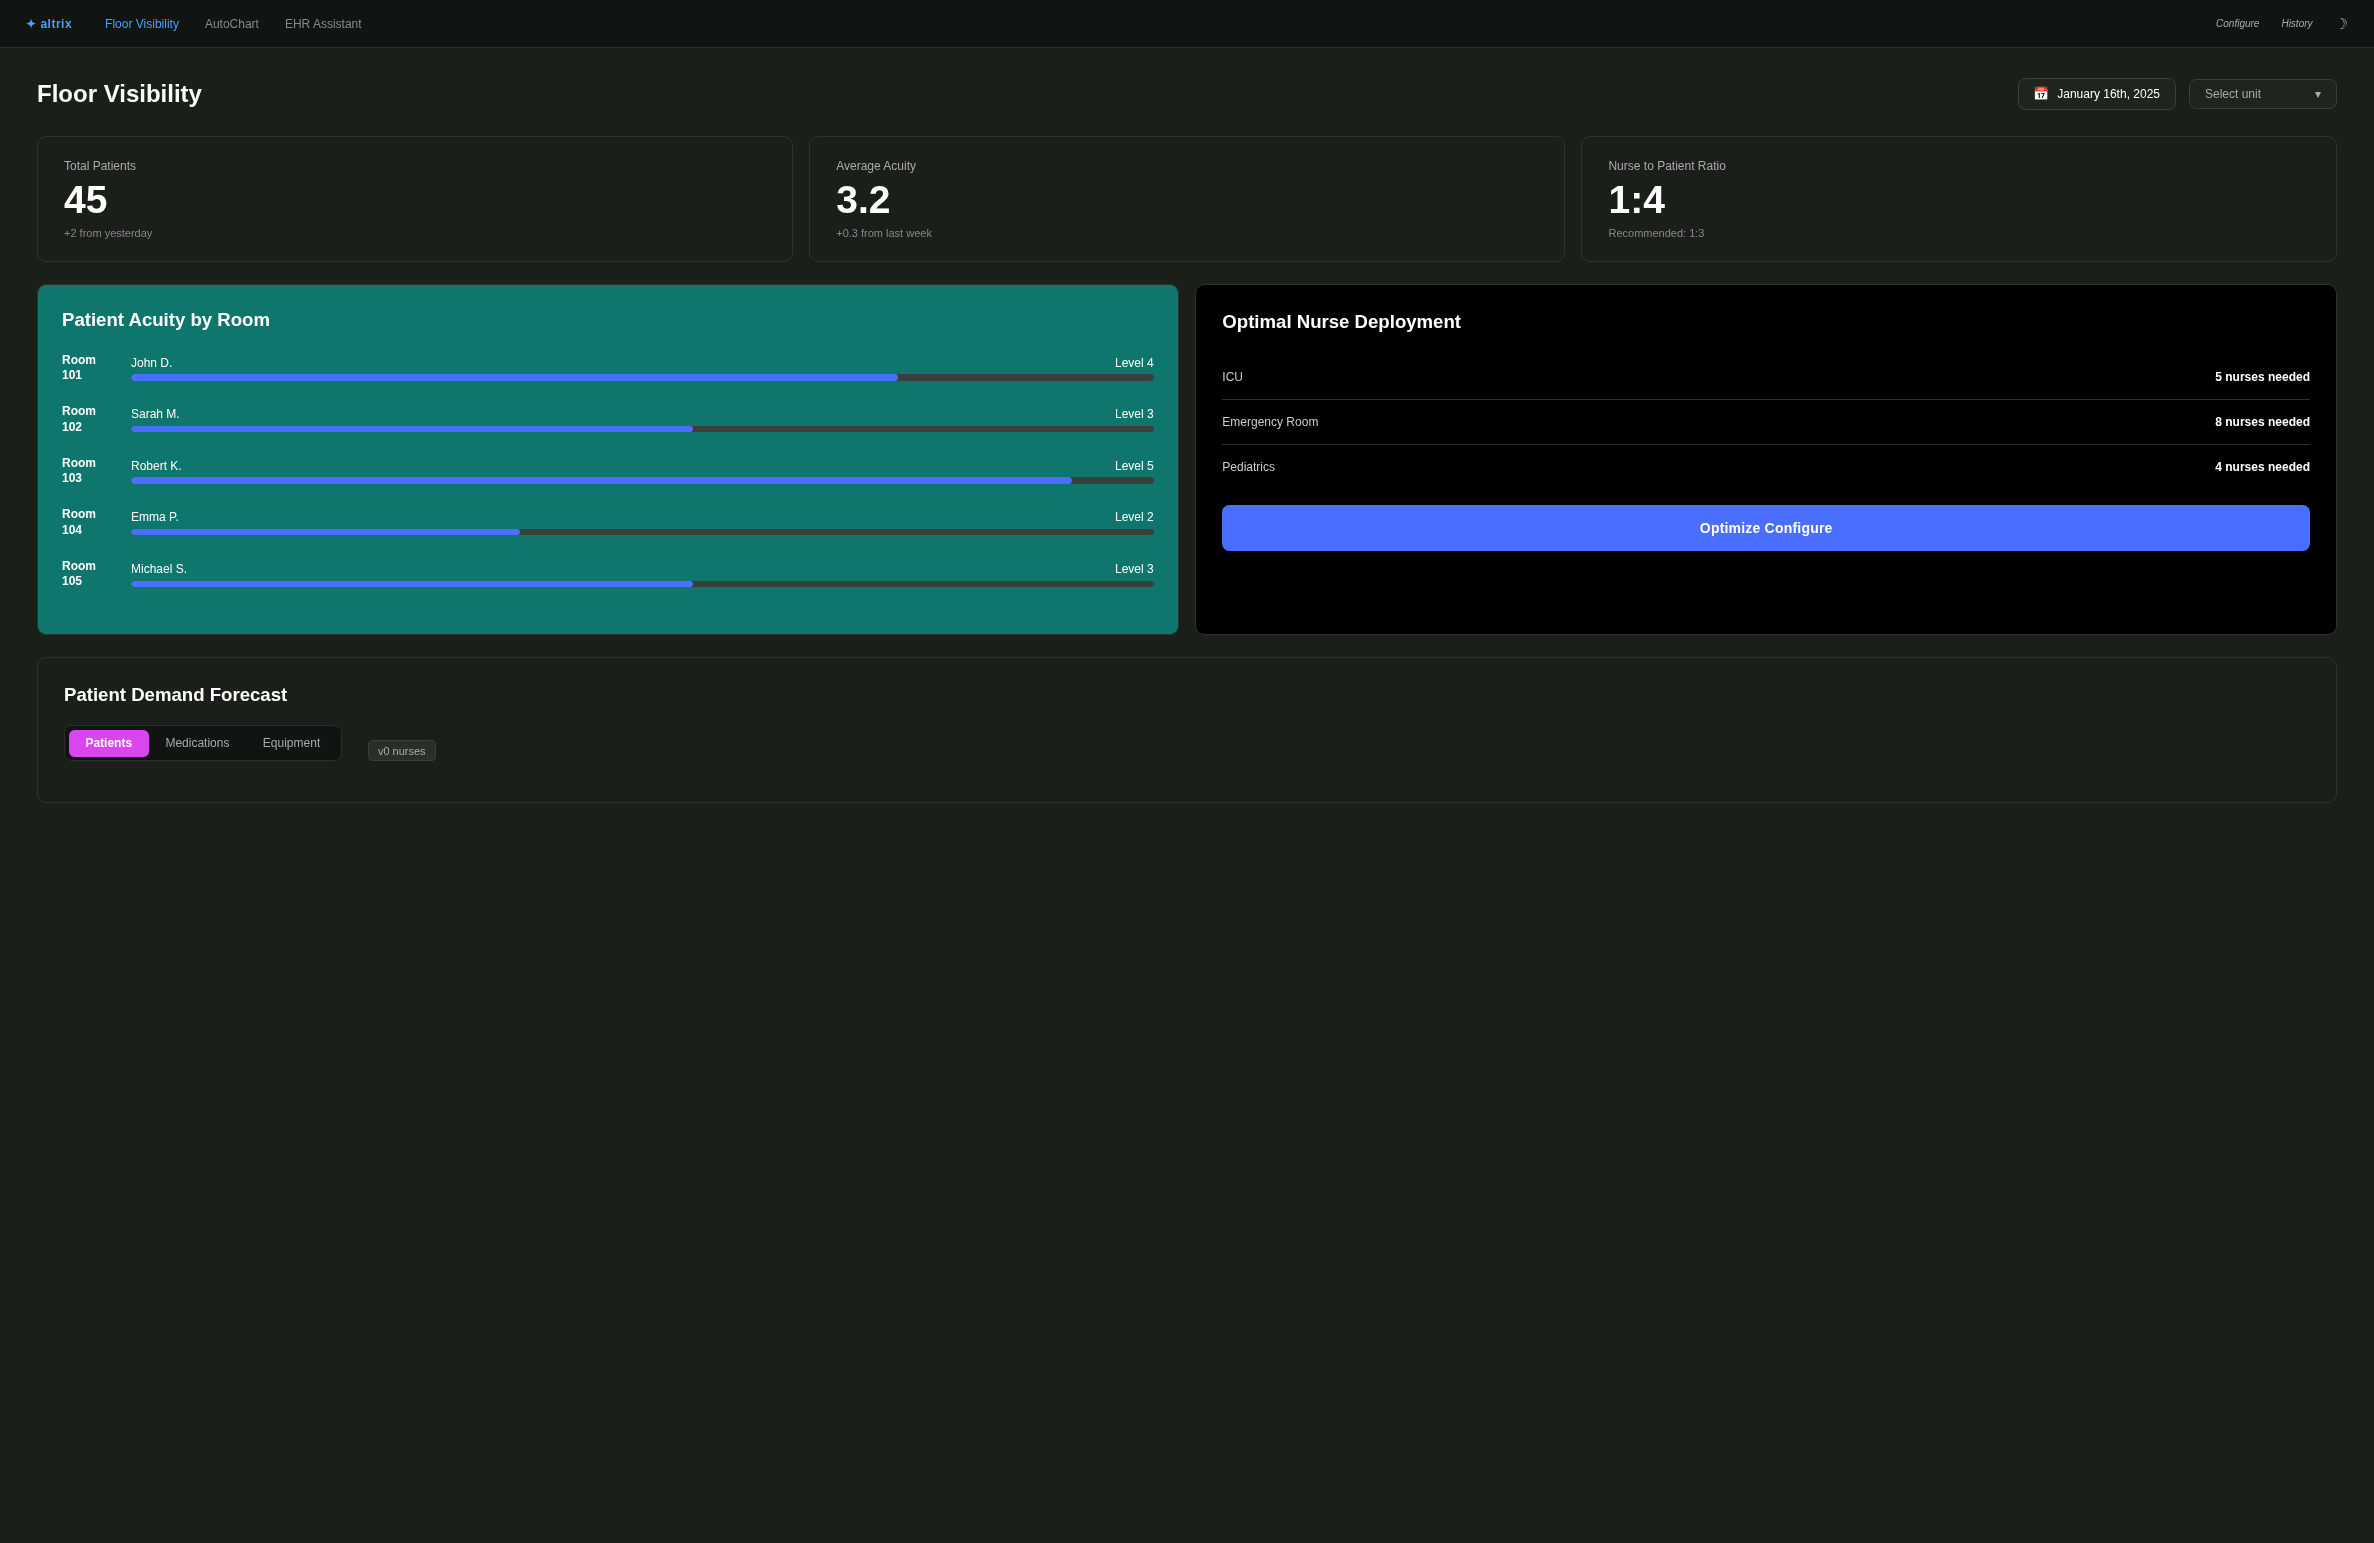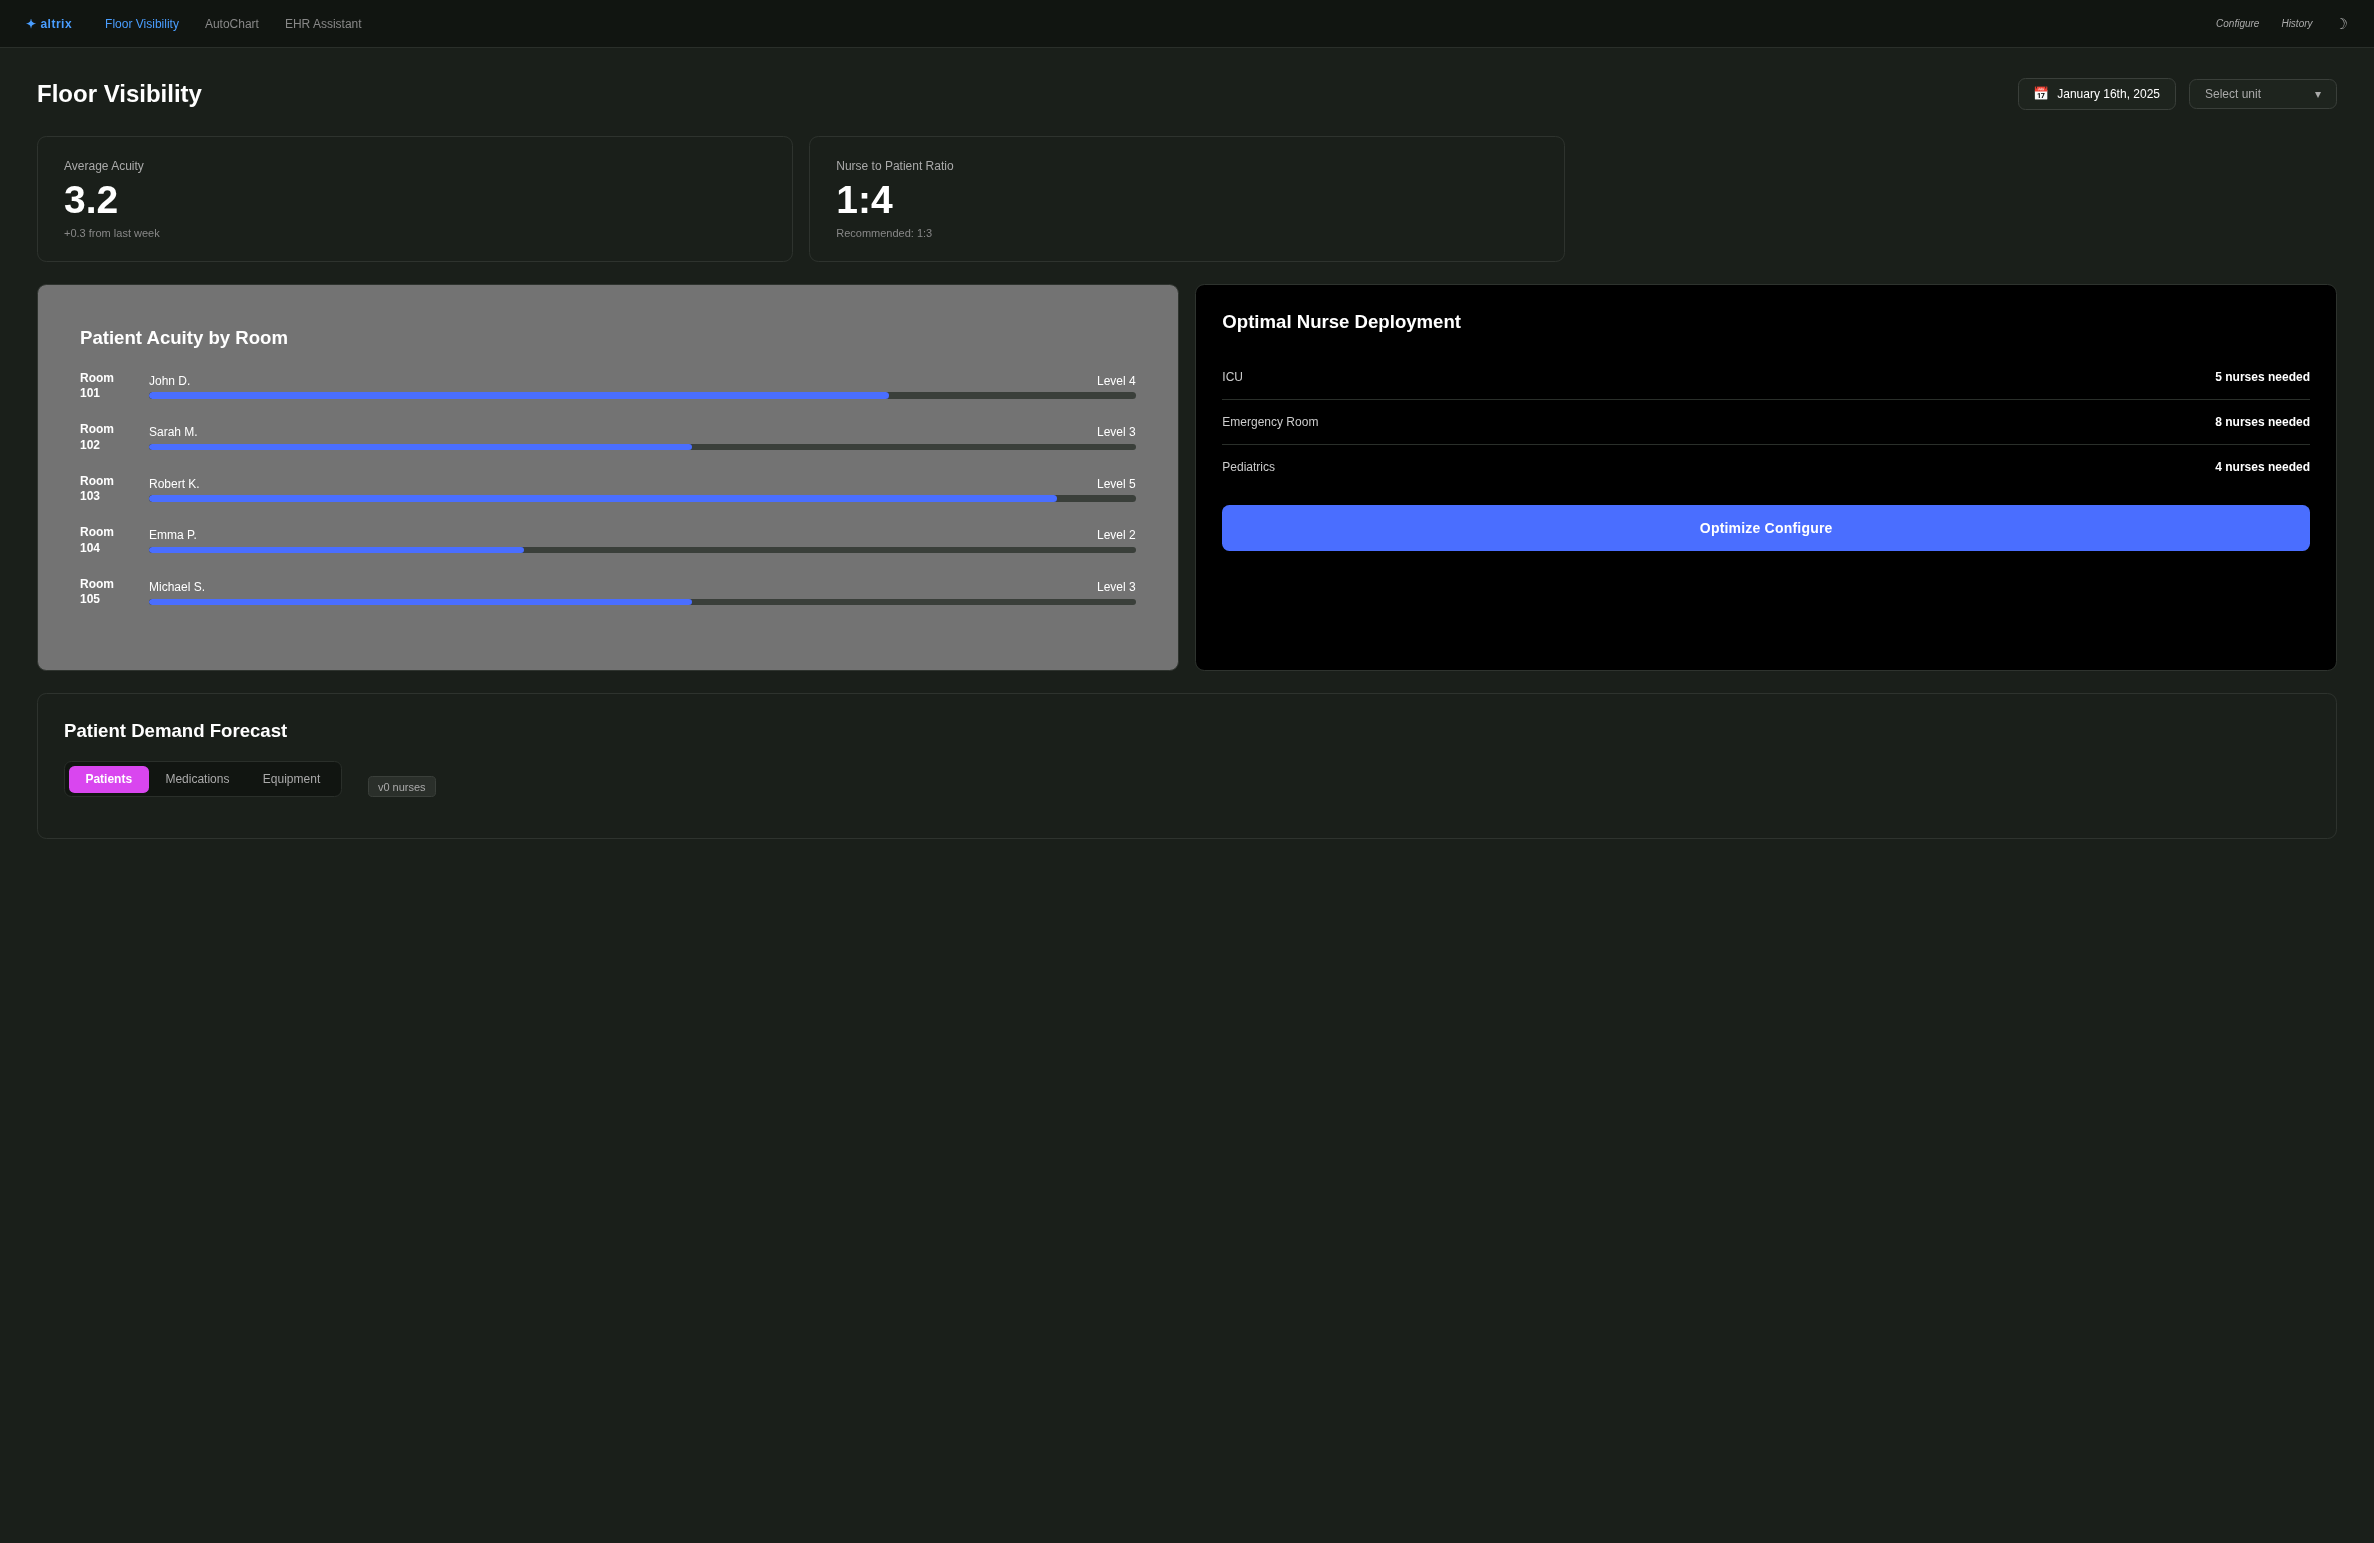--- a/index.html
+++ b/index.html
@@ -141,24 +141,24 @@
     
     .lower-grid {
       display: grid;
       grid-template-columns: 1fr 1fr;
       gap: 16.7px;
       margin-bottom: 22px;
     }
 
     
     .acuity-card {
-      background: #737373;
+      background: #0f766e;
       border: 0.9px solid #2e332e;
       border-radius: 9.3px;
-      padding: 42px;
+      padding: 24px;
     }
     .card-title {
       font-size: 18.6px;
       font-weight: 700;
       color: #ffffff;
       margin-bottom: 22px;
     }
 
     .room-row {
       display: flex;
@@ -317,20 +317,25 @@
       </div>
       <div class="unit-select">
         <span>Select unit</span>
         <span>▾</span>
       </div>
     </div>
   </div>
 
   <div class="stat-cards">
     <div class="stat-card">
+      <div class="stat-label">Total Patients</div>
+      <div class="stat-value">45</div>
+      <div class="stat-sub">+2 from yesterday</div>
+    </div>
+    <div class="stat-card">
       <div class="stat-label">Average Acuity</div>
       <div class="stat-value">3.2</div>
       <div class="stat-sub">+0.3 from last week</div>
     </div>
     <div class="stat-card">
       <div class="stat-label">Nurse to Patient Ratio</div>
       <div class="stat-value">1:4</div>
       <div class="stat-sub">Recommended: 1:3</div>
     </div>
   </div>

